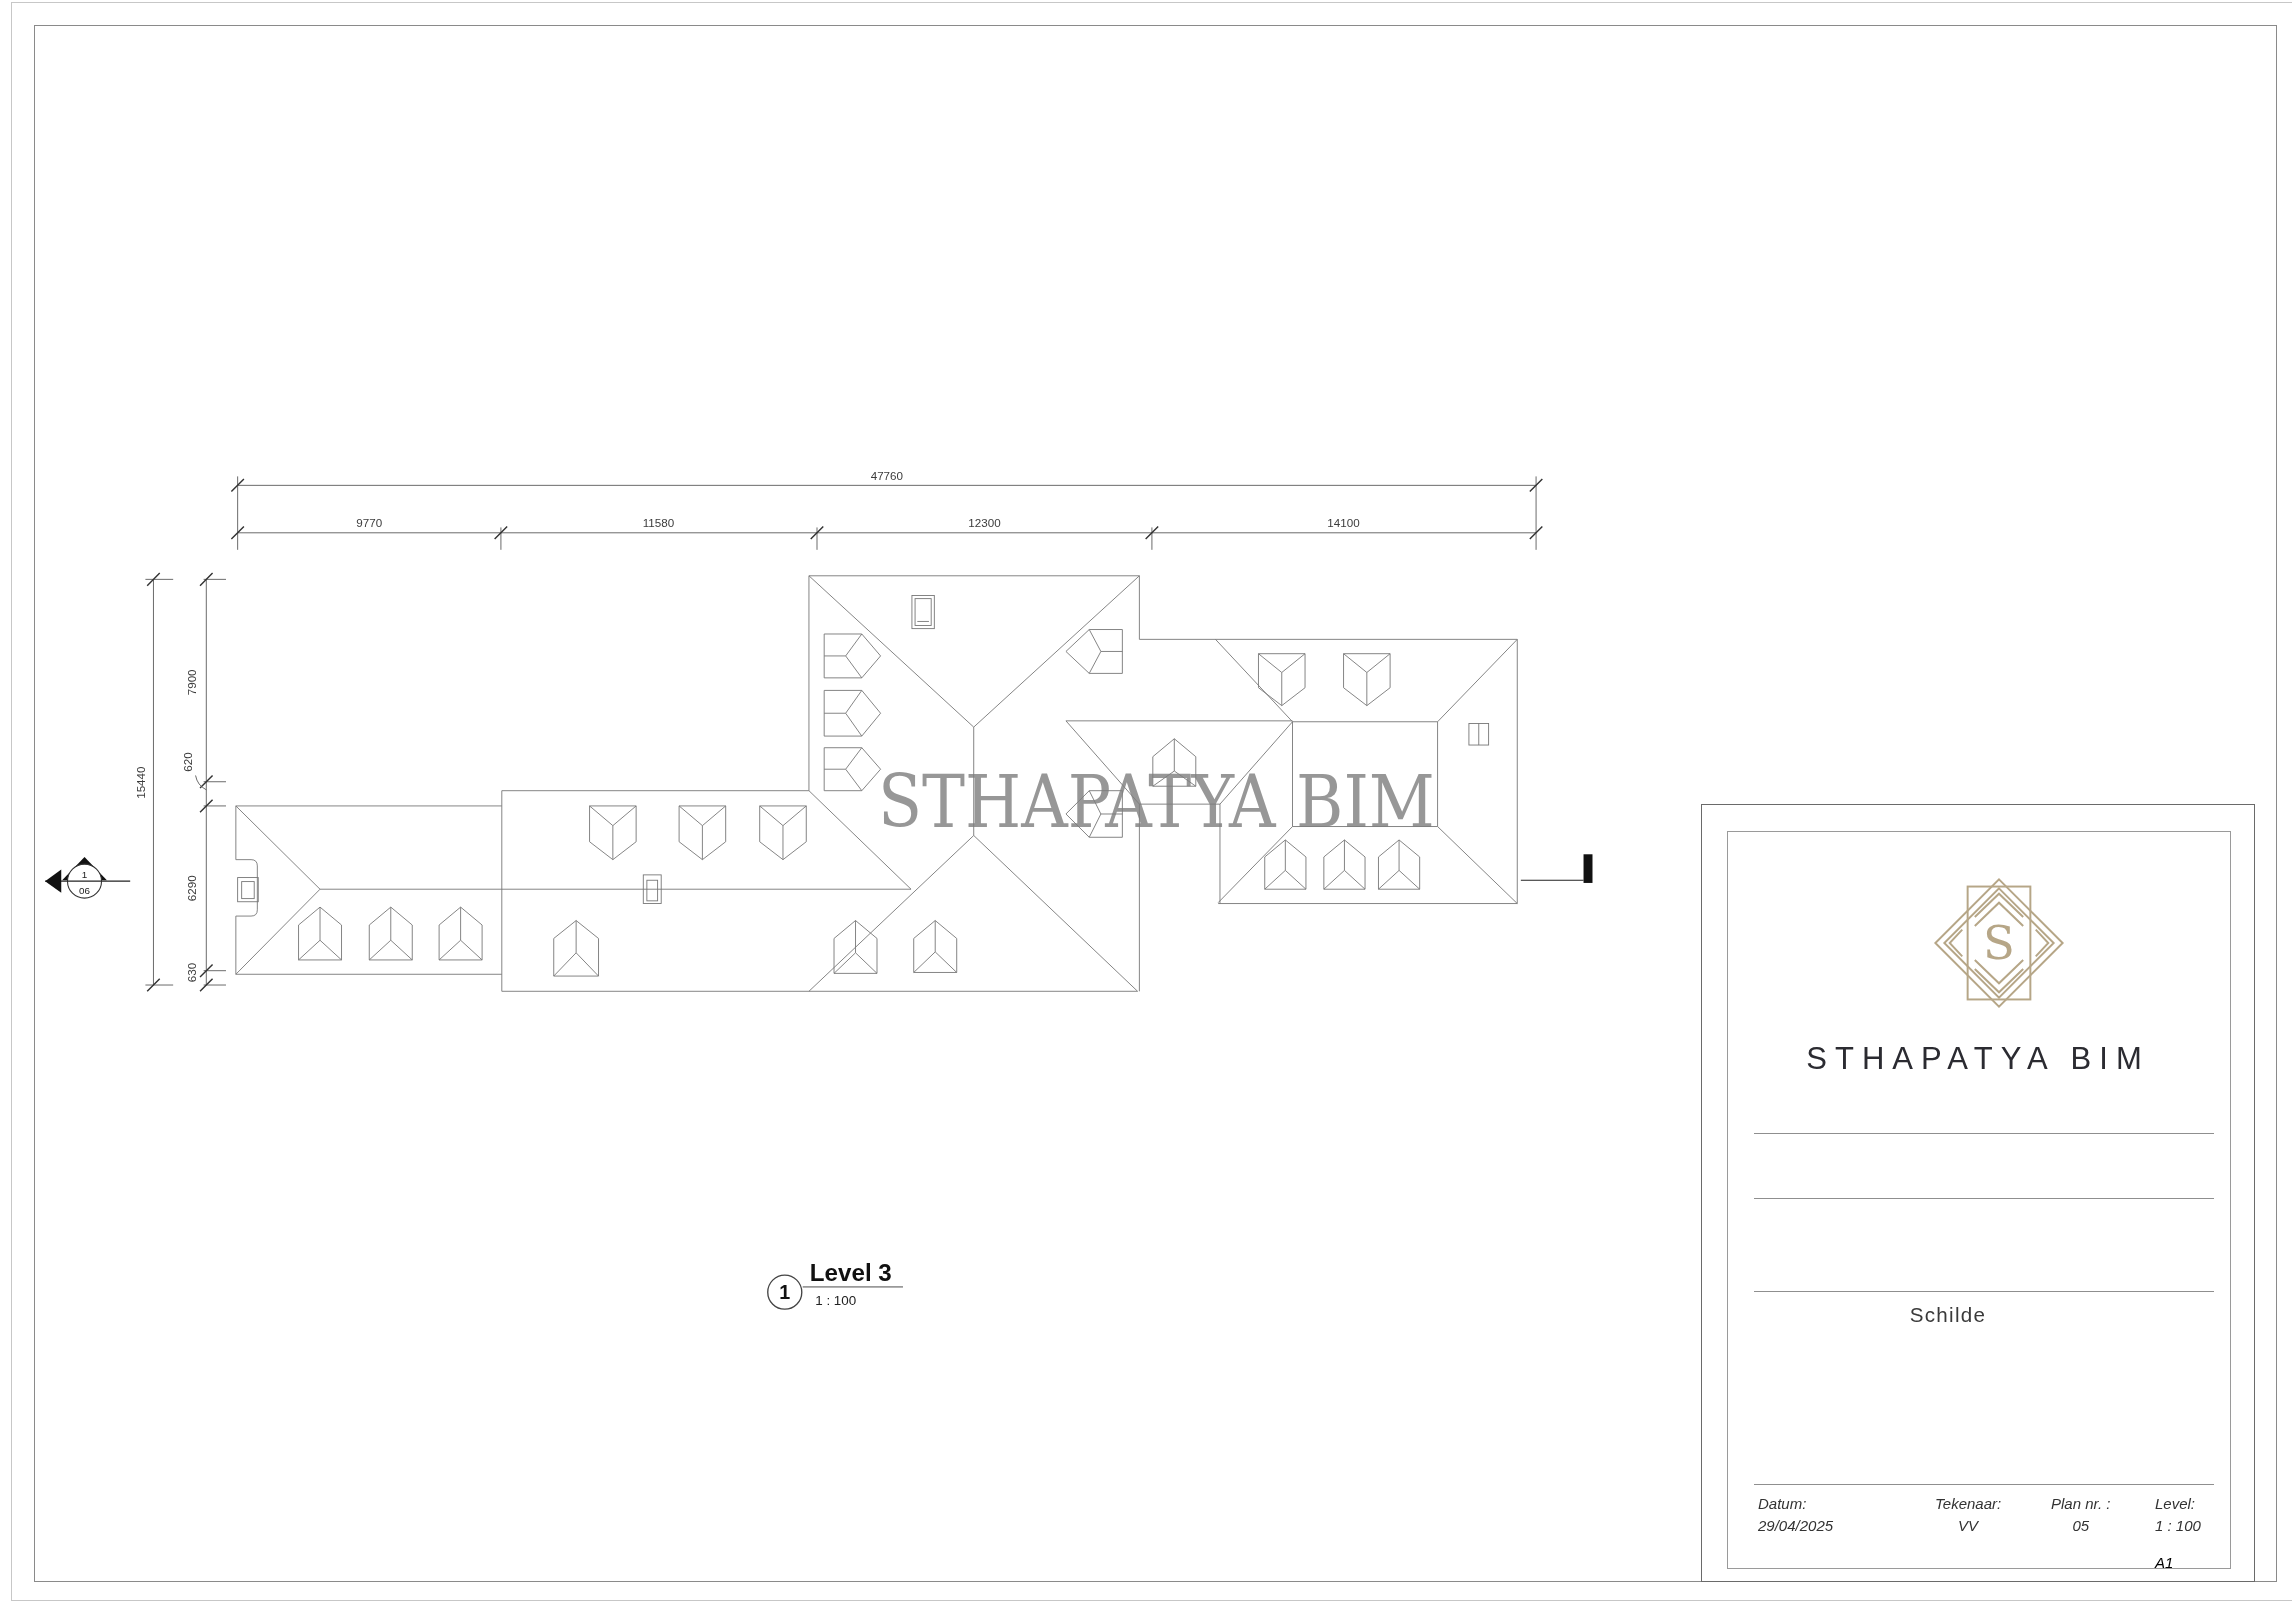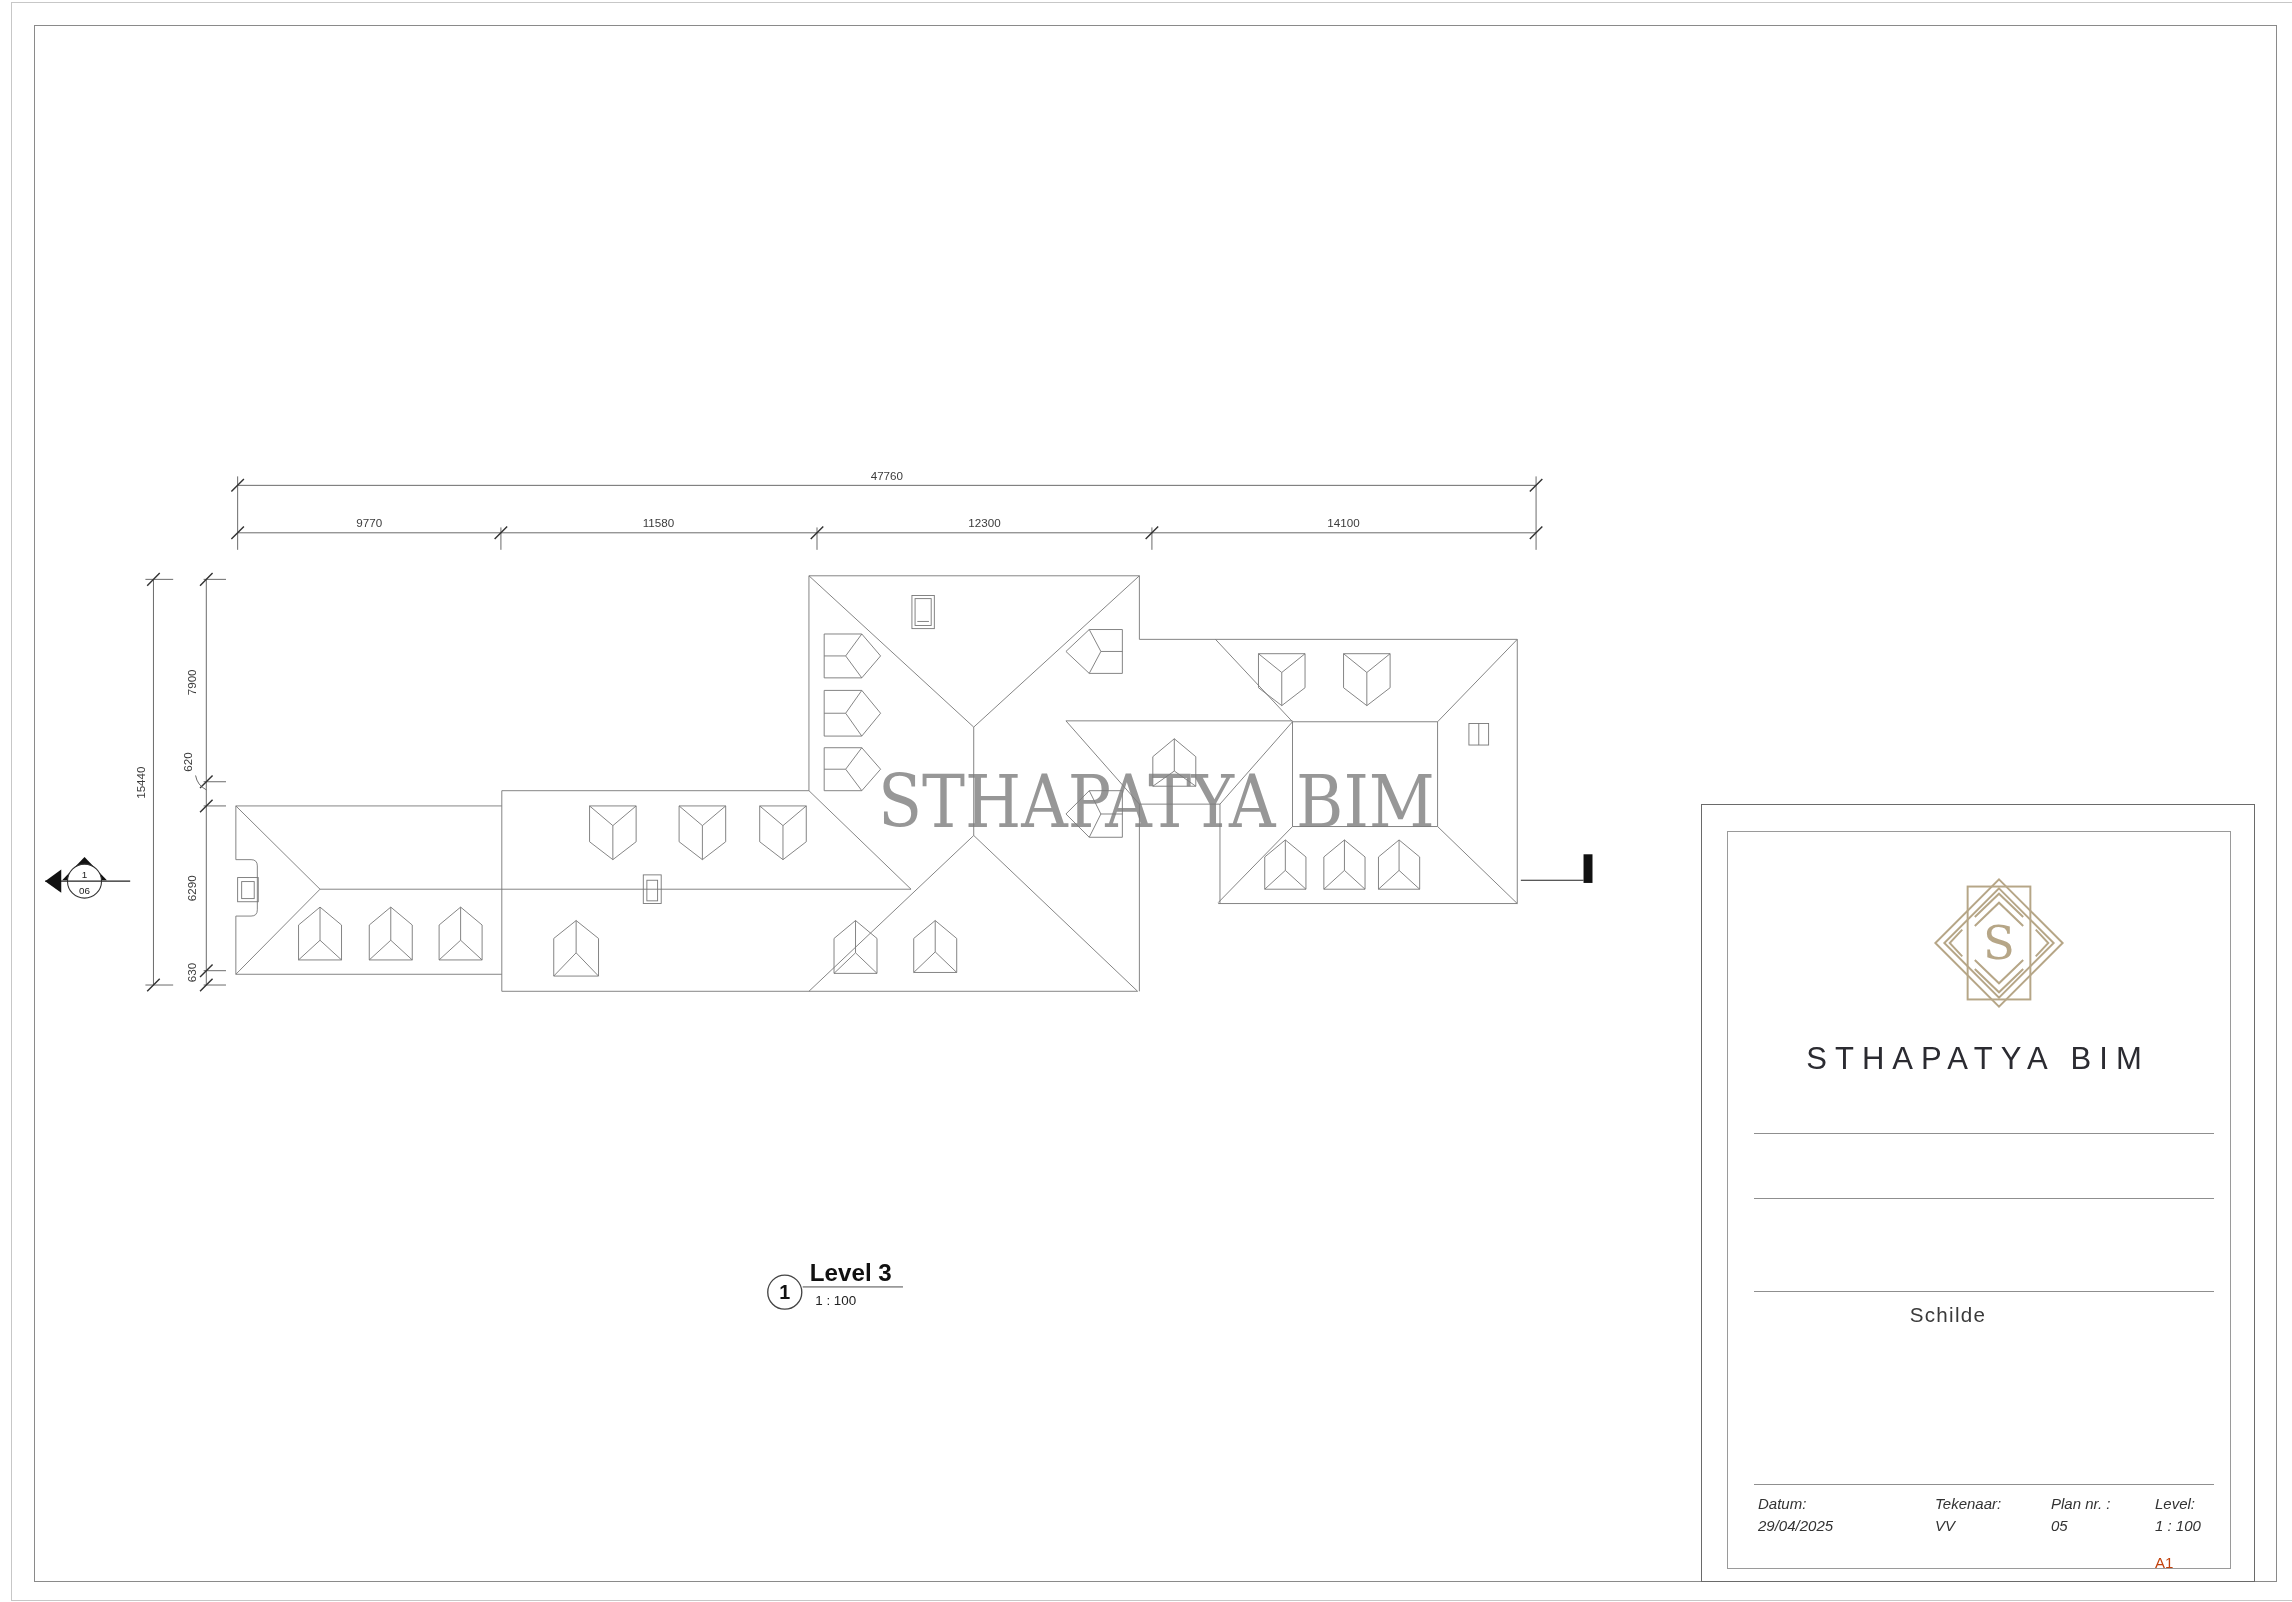--- a/index.html
+++ b/index.html
@@ -24,22 +24,22 @@
   
   .tb-outer{position:absolute;left:1692px;top:804px;width:552px;height:776px;border:1.8px solid #6a6a6a;background:#ffffff;}
   .tb-panel{position:absolute;left:1718px;top:831px;width:502px;height:736px;border:1.3px solid #9a9a9a;background:#ffffff;}
   .tb-company{position:absolute;left:1718px;top:1041px;width:502px;text-align:center;
       font-size:31px;letter-spacing:8px;color:#2b2b31;white-space:nowrap;}
   .tb-line{position:absolute;left:1745px;width:460px;height:0;border-top:0.9px solid #8f8f8f;}
   .tb-project{position:absolute;left:1718px;top:1303px;width:442px;text-align:center;
       font-size:20.6px;letter-spacing:1.3px;color:#3a3a3a;}
   .tb-field{position:absolute;color:#333333;font-size:15px;font-style:italic;}
   .tb-field .lbl{display:block;}
-  .tb-field .val{display:block;margin-top:5.4px;}
-  .tb-a1{position:absolute;left:2146px;top:1554px;font-size:15px;color:#c2410c;}
+  .tb-field .val{display:block;margin-top:5.4px;text-align:center;}
+  .tb-a1{position:absolute;left:2146px;top:1554px;font-size:15px;color:#000000;font-style:italic;}
   #emblem{position:absolute;left:1921px;top:874px;}
 </style>
 </head>
 <body>
 
 <div id="page">
   <div class="outer-edge"></div>
   <div class="sheet-border"></div>
 
   <svg id="plan-svg" viewBox="0 0 2560 1789">

